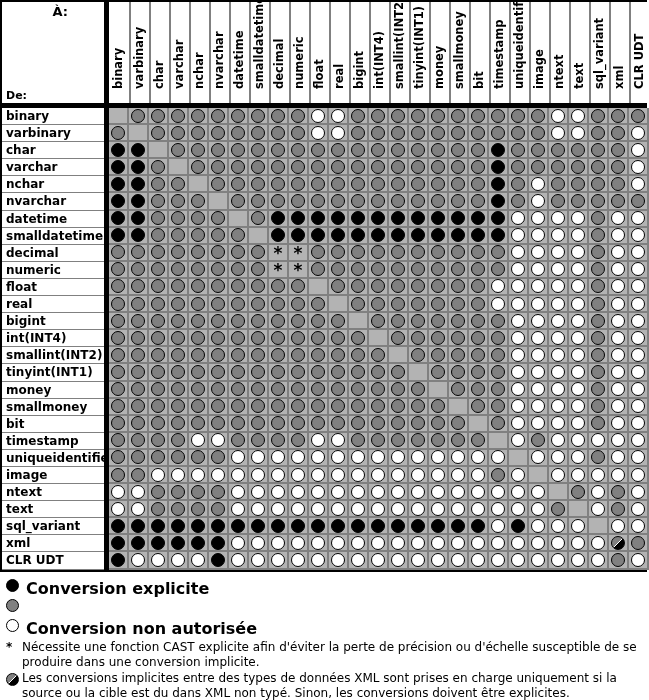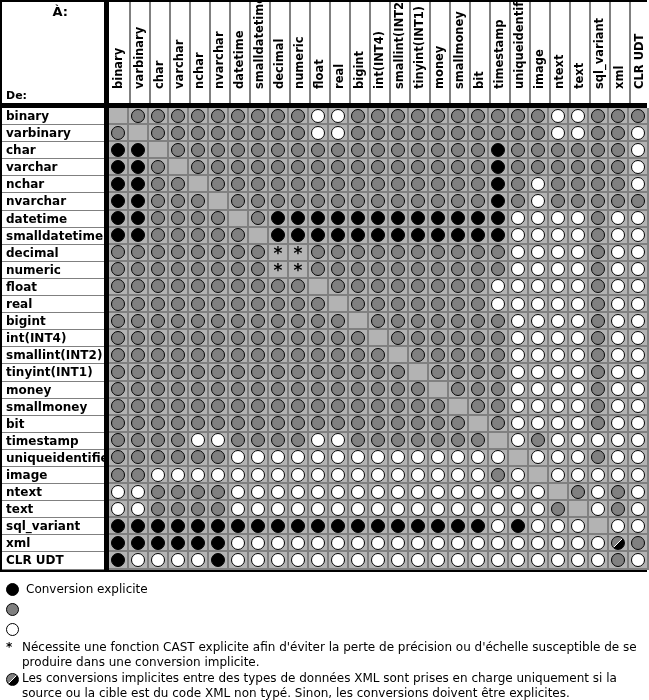--- a/index.html
+++ b/index.html
@@ -41,21 +41,21 @@
                  border-radius: 50%; border: 1px solid #000; }
     .dot.E { background: #000; }
     .dot.I { background: #808080; }
     .dot.N { background: #ffffff; }
     .dot.X { background: linear-gradient(135deg, #808080 0 46%, #ffffff 46% 54%, #000 54% 100%); }
     .cell .star { position: absolute; left: 0; right: 0; top: -2px; text-align: center;
                   font-weight: bold; font-size: 17px; line-height: 20px; }
 
     
     .legend { position: absolute; left: 6px; top: 579px; width: 640px; }
-    .legend-item { display: flex; align-items: center; height: 20px; font-weight: normal; font-size: 12px; }
+    .legend-item { display: flex; align-items: flex-start; height: 20px; font-weight: bold; font-size: 16px; }
     .legend-item .ldot { width: 11px; height: 11px; border-radius: 50%; border: 1px solid #000; margin-right: 7px;
                          flex: 0 0 auto; }
     .ldot.E { background: #000; } .ldot.I { background: #808080; } .ldot.N { background: #fff; }
     .ldot.X { background: linear-gradient(135deg, #808080 0 46%, #ffffff 46% 54%, #000 54% 100%); }
     .note { position: absolute; left: 6px; font-size: 12px; line-height: 15px; width: 640px; }
     .note .sym { position: absolute; left: 0; top: 0; font-weight: bold; }
     .note .txt { padding-left: 16px; display: block; }
     .note1 { top: 640px; }
     .note2 { top: 671px; }
     .note2 .sym { width: 11px; height: 11px; border-radius: 50%; border: 1px solid #000; top: 2px; }
@@ -2384,23 +2384,24 @@
 <div class="legend">
   <div class="legend-item">
     <span class="ldot E"></span>
     <span>Conversion explicite</span>
   </div>
   <div class="legend-item">
     <span class="ldot I"></span>
   </div>
   <div class="legend-item">
     <span class="ldot N"></span>
+    <span>Conversion non autorisée</span>
   </div>
 </div>
 
 <div class="note note1">
   <span class="sym">*</span>
   <span class="txt">Nécessite une fonction CAST explicite afin d'éviter la perte de précision ou d'échelle susceptible de se produire dans une conversion implicite.</span>
 </div>
 <div class="note note2">
   <span class="sym ldot X"></span>
-  <span class="txt">Les conversions implicites entre des types de données XML sont prises en charge uniquement si la source ou la cible est du code XML non typé. Sinon, les conversions doivent être explicites.</span>
+  <span class="txt">Les conversions implicites entre des types de données XML sont prises en charge uniquement si la source ou la cible est du dans XML non typé. Sinon, les conversions doivent être explicites.</span>
 </div>
 
 </body></html>

